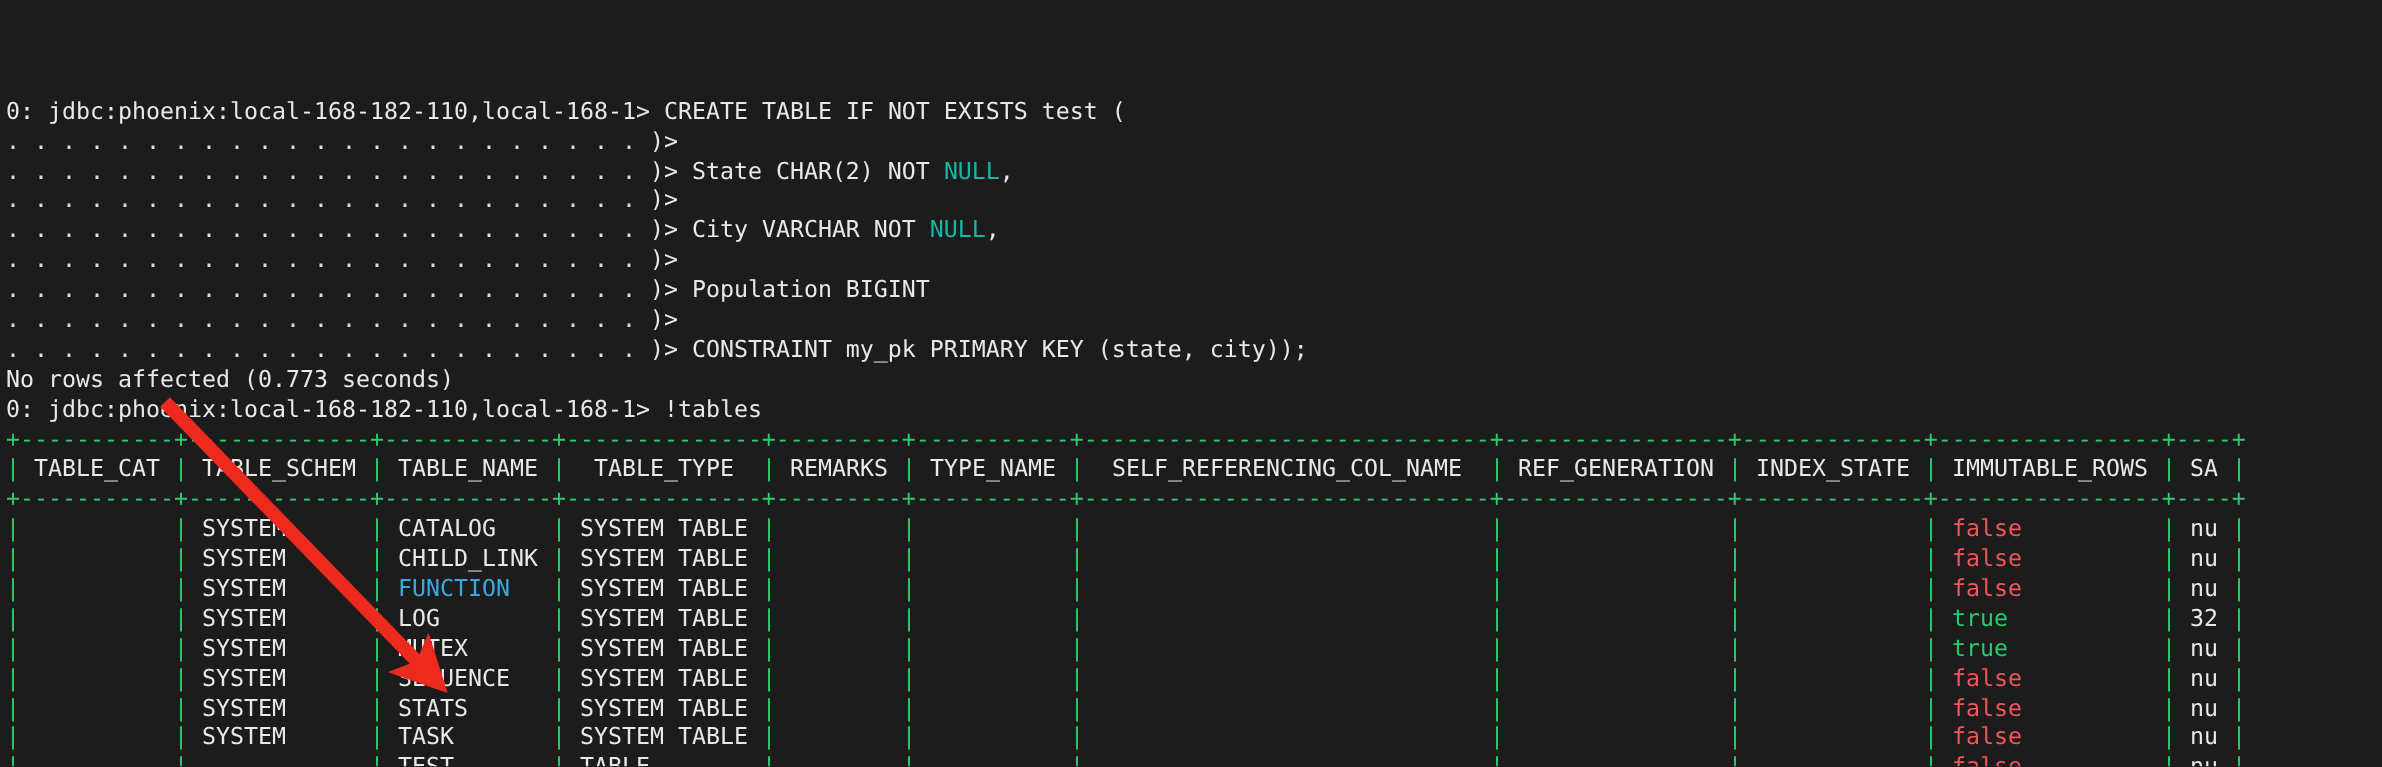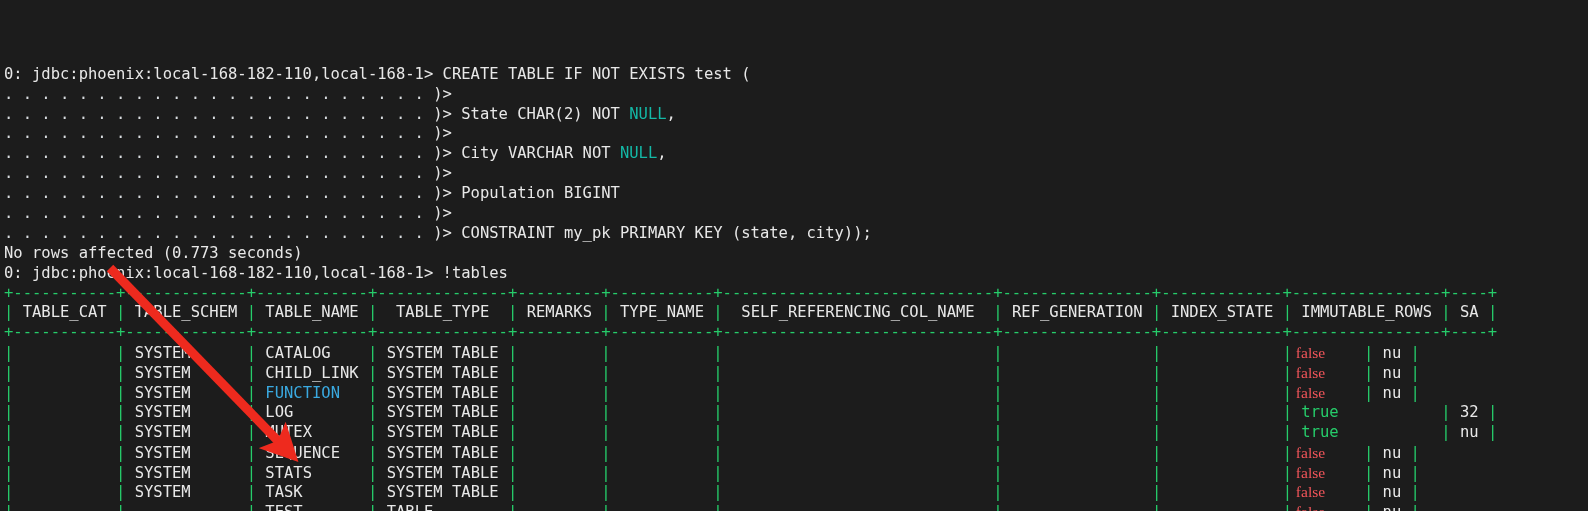--- a/index.html
+++ b/index.html
@@ -26,21 +26,21 @@
     left: 4px;
     top: 5px;
     white-space: pre;
   }
   .ln {
     height: 19.9px;
     white-space: pre;
   }
   .fg-default { color: #e8e8e8; }
   .fg-green   { color: #26cc6a; }
-  .fg-red     { color: #f2555a; font-family: Liberation Serif, serif; }
+  .fg-red     { color: #f2555a; }
   .fg-cyan    { color: #3aa9e0; }
   .fg-magenta { color: #14b8a6; }
   .fg-dot     { color: #d9dde0; }
 
   
   #arrow-overlay {
     position: absolute;
     left: 0;
     top: 0;
     width: 1588px;

